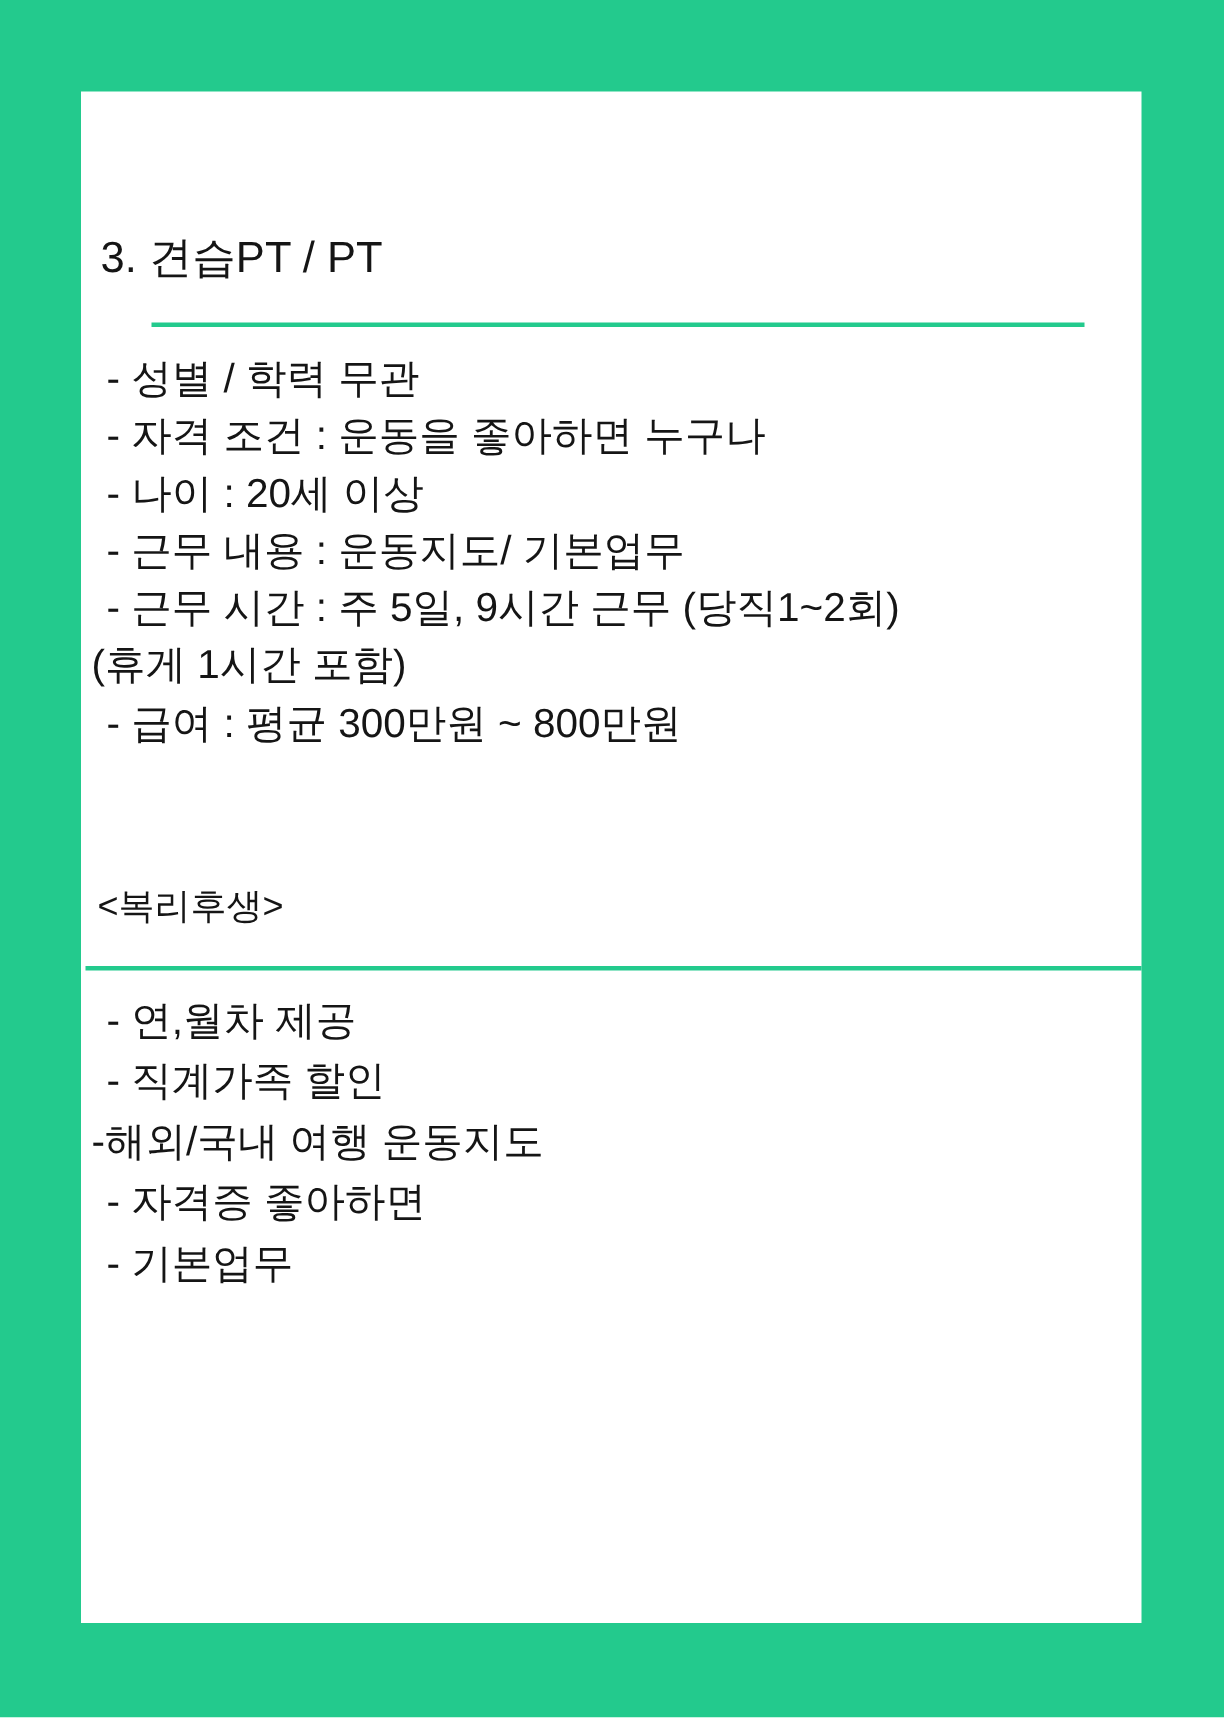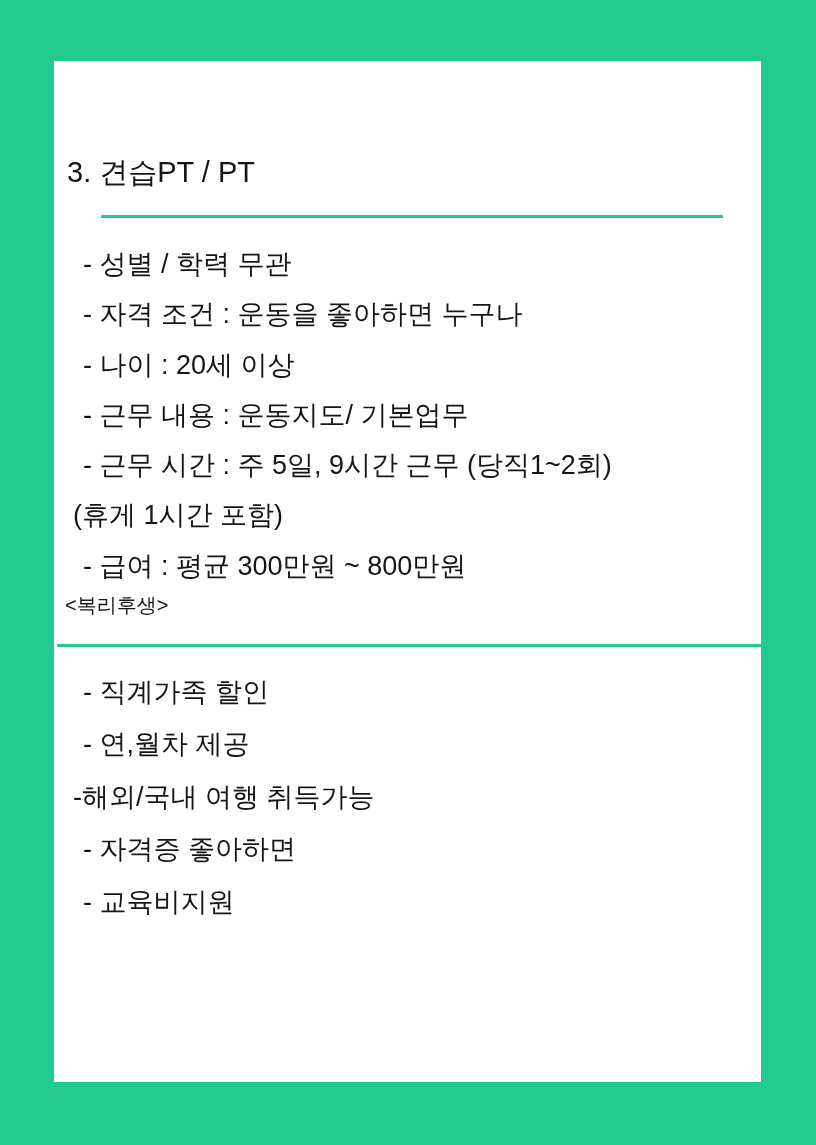--- a/index.html
+++ b/index.html
@@ -38,28 +38,28 @@
   .rule1 { left: 47px; top: 154px; width: 622px; height: 3px; }
   .rule2 { left: 3px;  top: 583px; width: 704px; height: 3px; }
   .list {
     position: absolute;
     color: var(--text, #151515);
     font-size: 27px;
     white-space: pre;
   }
   .list1 { left: 3px; top: 170px; line-height: 34.3px; }
   .list2 { left: 3px; top: 597px; line-height: 36.4px; }
-  .line { margin: 16px; }
+  .line { margin: 4px; }
   .dash-indent { padding-left: 10px; }
   .title2 {
     position: absolute;
     left: 11px;
     top: 527px;
     margin: 0;
-    font-size: 20px;
+    font-size: 24px;
     font-weight: 400;
     line-height: 34px;
     color: var(--text, #151515);
     white-space: pre;
   }
 </style>
 </head>
 <body>
 
 <div class="page">
@@ -68,16 +68,16 @@
     <h1 class="title1">3. 견습PT / PT</h1>
 
     <div class="rule rule1"></div>
 
     <div class="list list1"><div class="line dash-indent">- 성별 / 학력 무관</div><div class="line dash-indent">- 자격 조건 : 운동을 좋아하면 누구나</div><div class="line dash-indent">- 나이 : 20세 이상</div><div class="line dash-indent">- 근무 내용 : 운동지도/ 기본업무</div><div class="line dash-indent">- 근무 시간 : 주 5일, 9시간 근무 (당직1~2회)</div><div class="line">(휴게 1시간 포함)</div><div class="line dash-indent">- 급여 : 평균 300만원 ~ 800만원</div></div>
 
     <h2 class="title2">&lt;복리후생&gt;</h2>
 
     <div class="rule rule2"></div>
 
-    <div class="list list2"><div class="line dash-indent">- 직계가족 할인</div><div class="line dash-indent">- 연,월차 제공</div><div class="line">-해외/국내 여행 취득가능</div><div class="line dash-indent">- 자격증 좋아하면</div><div class="line dash-indent">- 교육비지원</div></div>
+    <div class="list list2"><div class="line dash-indent">- 연,월차 제공</div><div class="line dash-indent">- 직계가족 할인</div><div class="line">-해외/국내 여행 운동지도</div><div class="line dash-indent">- 자격증 좋아하면</div><div class="line dash-indent">- 기본업무</div></div>
 
   </div>
 </div>
 
 </body></html>

